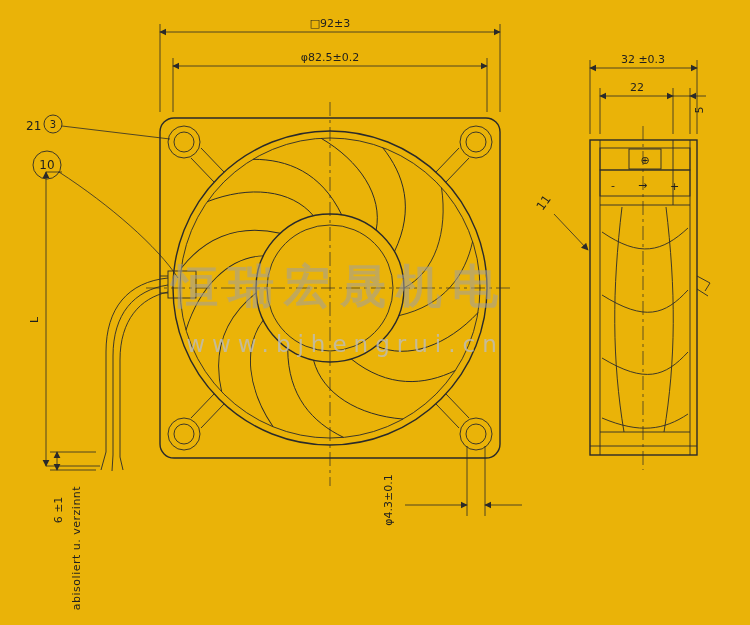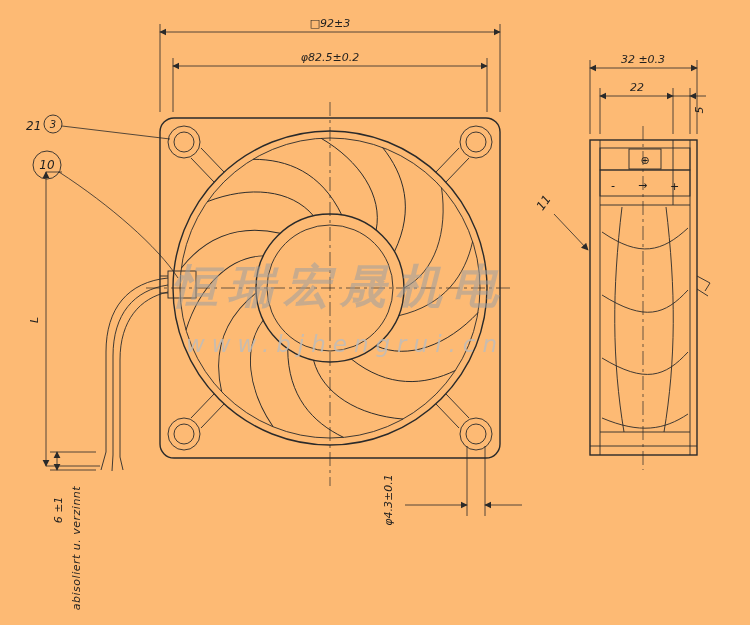--- a/index.html
+++ b/index.html
@@ -1,17 +1,17 @@
 <!DOCTYPE html>
 <html><head>
 <meta charset="utf-8">
 <style>
   html,body{margin:0;padding:0;background:#ffffff;}
-  .page{position:relative;width:750px;height:625px;background:#fdba74;overflow:hidden;
-        font-family:"DejaVu Sans",sans-serif;font-style:italic;}
+  .page{position:relative;width:750px;height:625px;background:#eab308;overflow:hidden;
+        font-family:"DejaVu Sans",sans-serif;}
   svg text{font-family:"DejaVu Sans",sans-serif;fill:#1f1f1f;}
   .dim{font-size:11px;}
   .dim-sm{font-size:10px;}
   .balloon{font-size:12px;}
   .note{font-size:11px;letter-spacing:.5px;}
   .wm1{font-size:46px;font-weight:bold;fill:#a0a0a0;opacity:.55;letter-spacing:10px;}
   .wm2{font-size:23px;fill:#bdbdbd;opacity:.8;letter-spacing:7px;}
   .ol{stroke:#2a2a2a;stroke-width:1.4;fill:none;}
   .thin{stroke:#2a2a2a;stroke-width:.9;fill:none;}
   .dimln{stroke:#2a2a2a;stroke-width:.8;fill:none;}

